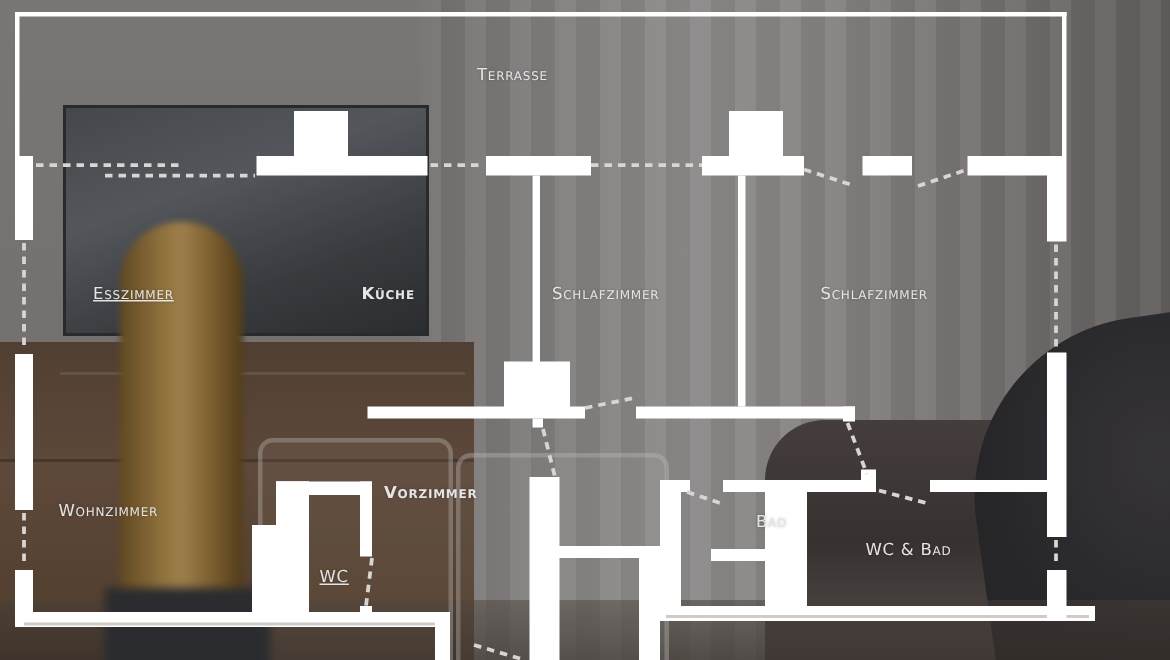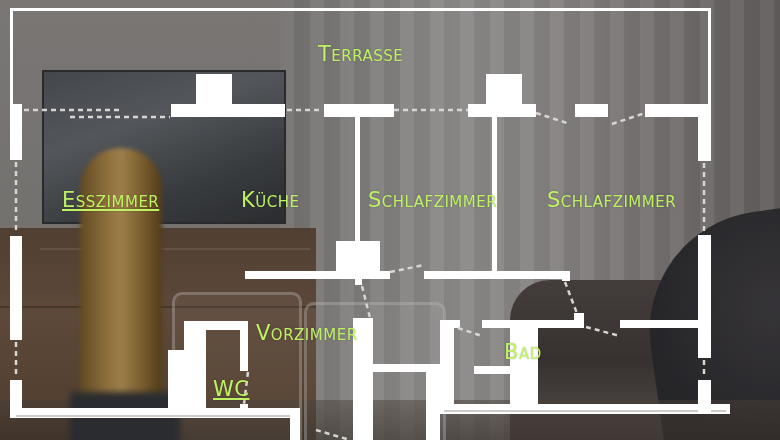--- a/index.html
+++ b/index.html
@@ -38,22 +38,22 @@
       border-radius: 40px 0 0 0; }
     .bg-pillow { position: absolute; left: 650px; top: 215px; width: 180px; height: 240px;
       background: radial-gradient(ellipse at 70% 40%, #3a393d 0%, #26262a 70%);
       border-radius: 120px 0 0 0; transform: rotate(-8deg); }
     .bg-floor { position: absolute; left: 0; top: 400px; width: 780px; height: 40px;
       background: linear-gradient(180deg, rgba(80,70,60,0.5), rgba(60,52,46,0.7)); }
     .bg-dim { position: absolute; inset: 0; background: rgba(40,36,34,0.18); }
 
     
     .plan { position: absolute; left: 0; top: 0; width: 780px; height: 440px; }
-    .room-label { position: absolute; color: #bef264; font-family: "DejaVu Sans", sans-serif;
-      font-variant: small-caps; letter-spacing: 0.5px; font-size: 21px; line-height: 1;
+    .room-label { position: absolute; color: #e5e5e5; font-family: "DejaVu Sans", sans-serif;
+      font-variant: small-caps; letter-spacing: 0.5px; font-size: 11px; line-height: 1;
       white-space: nowrap; text-shadow: 0 0 2px rgba(0,0,0,0.25); }
   </style>
 </head>
 <body>
 
 <div class="stage">
 
   <div class="bg">
     <div class="bg-wall"></div>
     <div class="bg-curtain"></div>
@@ -145,20 +145,22 @@
       <line x1="565" y1="282" x2="578" y2="316"></line>
       <line x1="458" y1="328" x2="482" y2="336"></line>
       <line x1="586" y1="327" x2="620" y2="336"></line>
       <line x1="248" y1="372" x2="244" y2="404"></line>
       <line x1="316" y1="430" x2="350" y2="440"></line>
     </g>
   </svg>
 
   <div class="room-label" style="left:318px; top:44px;">Terrasse</div>
   <div class="room-label" style="left:62px; top:190px;text-decoration:underline;">Esszimmer</div>
-  <div class="room-label" style="left:241px; top:190px;">Küche</div>
+  <div class="room-label" style="left:241px; top:190px;font-weight:bold;">Küche</div>
   <div class="room-label" style="left:368px; top:190px;">Schlafzimmer</div>
   <div class="room-label" style="left:547px; top:190px;">Schlafzimmer</div>
-  <div class="room-label" style="left:256px; top:323px;">Vorzimmer</div>
+  <div class="room-label" style="left:39px; top:335px;">Wohnzimmer</div>
+  <div class="room-label" style="left:256px; top:323px;font-weight:bold;">Vorzimmer</div>
   <div class="room-label" style="left:213px; top:379px;text-decoration:underline;">WC</div>
   <div class="room-label" style="left:456px; top:342px;margin-left:48px;">Bad</div>
+  <div class="room-label" style="left:577px; top:361px;">WC &amp; Bad</div>
 
 </div>
 
 </body></html>

